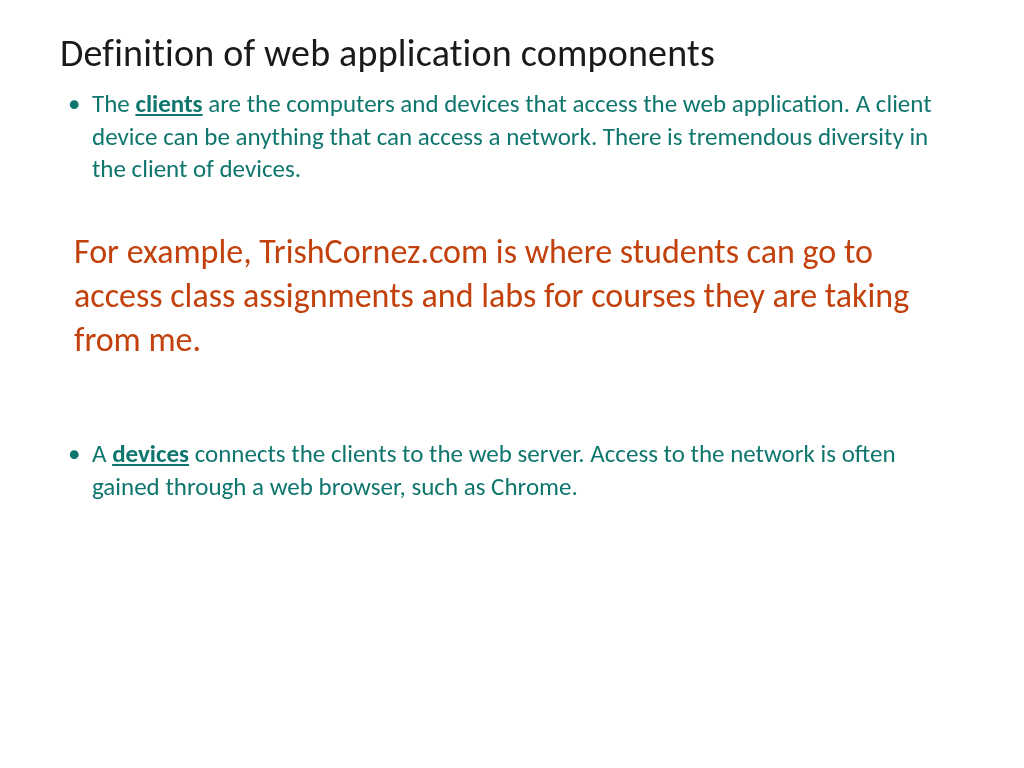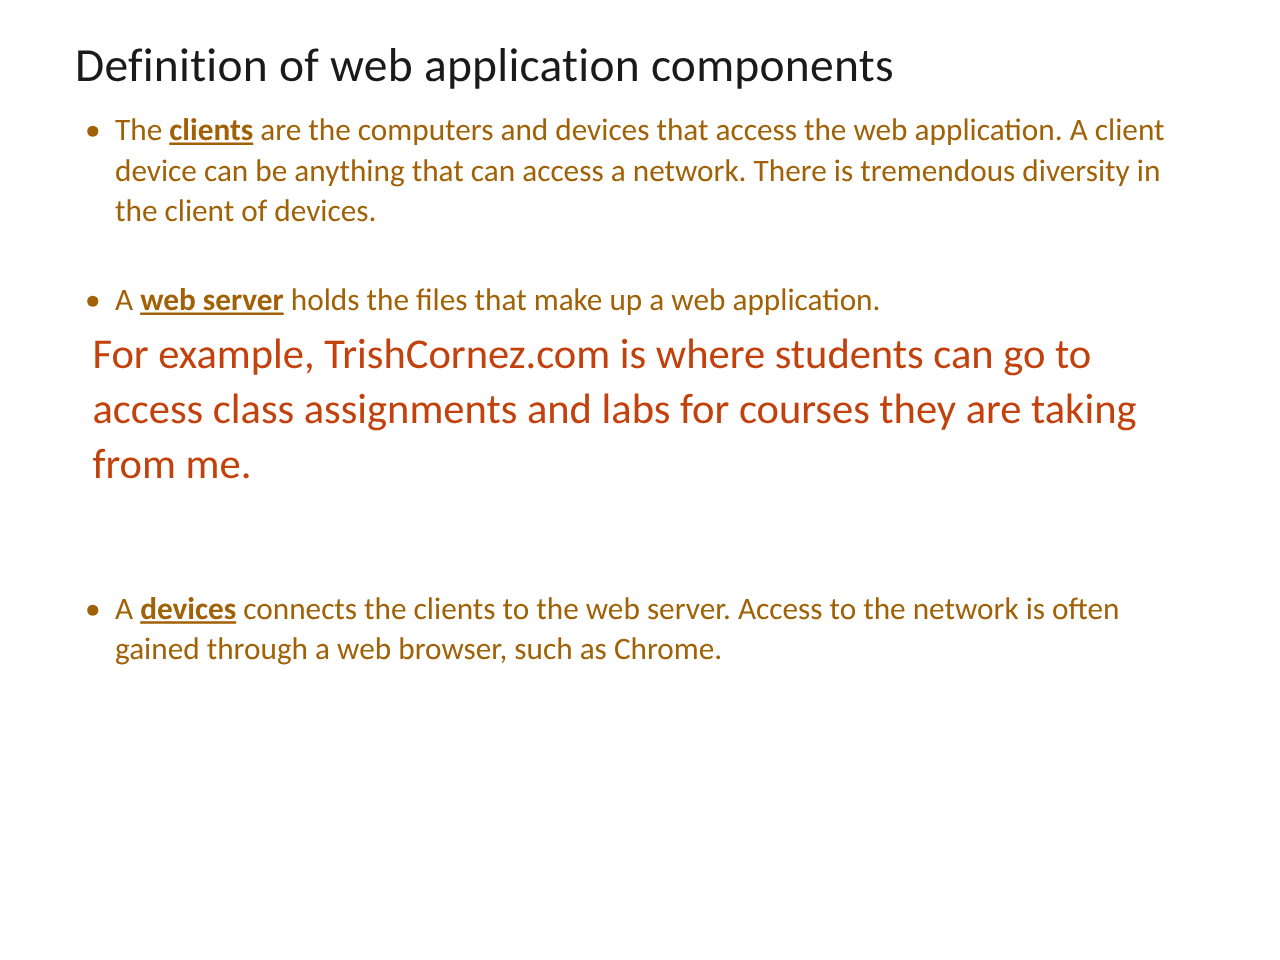--- a/index.html
+++ b/index.html
@@ -23,21 +23,21 @@
       margin-bottom: 12px;
       letter-spacing: 0.2px;
     }
     .content {
       padding-left: 32px;
     }
     .bullet-item {
       position: relative;
       font-size: 25px;
       line-height: 1.3;
-      color: #a16207;
+      color: #0f766e;
       margin-bottom: 0;
     }
     .bullet-item::before {
       content: '•';
       position: absolute;
       left: -24px;
       top: 0;
       font-size: 25px;
     }
     .continuation {
@@ -64,23 +64,20 @@
 <h1 class="slide-title">Definition of web application components</h1>
 
 <div class="content">
 
   <div class="bullet-item">
     <span>The </span><span class="term">clients</span><span> are the computers and devices that access the web application.   A client device can be anything that can access a network.  There is tremendous diversity in the client of devices.</span>
   </div>
 
   <div class="spacer"></div>
 
-  <div class="bullet-item">
-    <span>A </span><span class="term">web server</span><span> holds the files that make up a web application.</span>
-  </div>
   <div class="spacer-sm"></div>
   <div class="continuation"> For example, TrishCornez.com is where students can go to access class assignments and labs for courses they are taking from me.</div>
 
   <div class="spacer"></div>
 
 
   <div class="spacer"></div>
 
   <div class="bullet-item">
     <span>A </span><span class="term">devices</span><span> connects the clients to the web server. Access to the network is often gained through a web browser, such as Chrome.</span>

